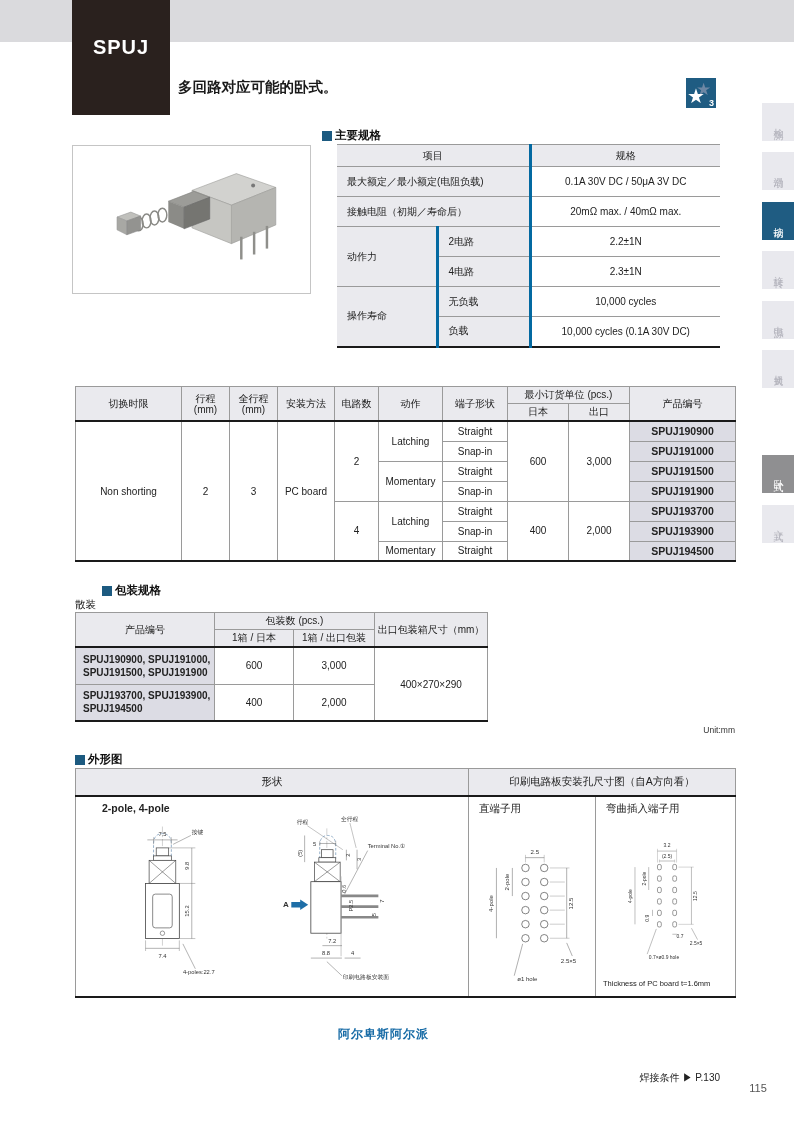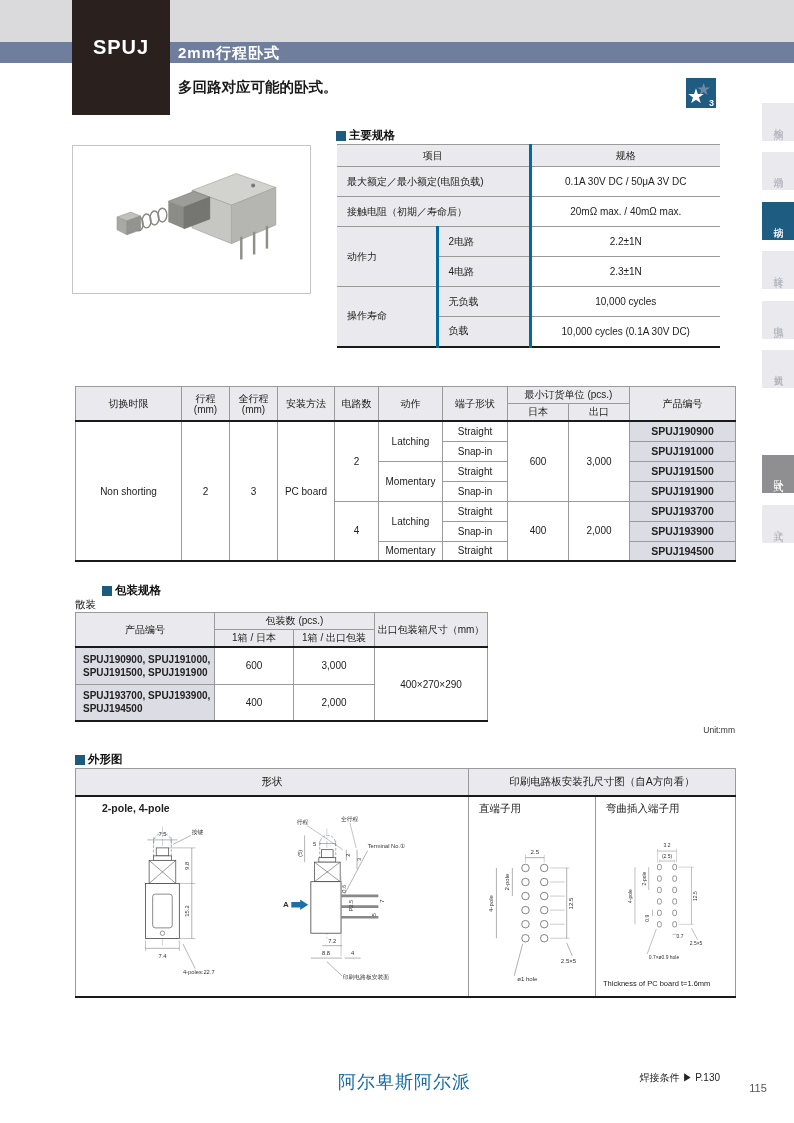--- a/index.html
+++ b/index.html
@@ -73,36 +73,33 @@
   .outline-table td{border:1px solid #9a9a9a;}
   .outline-table thead{border-bottom:2px solid #1a1a1a;}
   .outline-table thead td{background:#eaeaee;height:26px;font-size:10.5px;}
   .outline-table tbody td{vertical-align:top;background:#fff;height:199px;}
   .pole-label{font-size:10.5px;font-weight:bold;text-align:left;margin:5px 0 0 24px;}
   .pcb-label{font-size:10.5px;text-align:left;margin:5px 0 16px 8px;}
   .draw-row{display:flex;align-items:flex-start;}
   .thick-note{font-size:7.5px;text-align:left;padding-left:5px;color:#222;}
   svg text{font-family:"Liberation Sans",sans-serif;fill:#333;}
   
-  .footer-logo{position:absolute;left:338px;top:1070px;font-size:18px;font-weight:normal;
+  .footer-logo{position:absolute;left:338px;top:1026px;font-size:12px;font-weight:bold;
         color:#176ba6;letter-spacing:1px;}
   .footer-link{position:absolute;left:560px;top:1071px;width:160px;text-align:right;
         font-size:10px;color:#222;}
   .page-num{position:absolute;left:740px;top:1082px;width:36px;text-align:center;
         font-size:11px;color:#555;}
 </style>
 </head>
 <body>
 
 <div class="page">
 
   <div class="top-band"></div>
-  <div class="header-bar">
-    <span class="header-title">2mm行程卧式</span>
-  </div>
   <div class="spuj-box">
     <span>SPUJ</span>
   </div>
   <div class="subtitle">多回路对应可能的卧式。</div>
 
   <div class="star-badge">
     <span class="star-back">★</span>
     <span class="star-front">★</span>
     <span class="star-num">3</span>
   </div>
@@ -131,21 +128,21 @@
       <ellipse cx="90" cy="70" rx="4.5" ry="7" fill="none" stroke="#8a8a86" stroke-width="1.5"></ellipse>
       <polygon points="44,72 58,67 68,71 54,76" fill="#c0c0bc" stroke="#999" stroke-width="0.6"></polygon>
       <polygon points="44,72 54,76 54,90 44,85" fill="#a8a8a4" stroke="#999" stroke-width="0.6"></polygon>
       <polygon points="54,76 68,71 68,85 54,90" fill="#939390" stroke="#888" stroke-width="0.6"></polygon>
       <line x1="170" y1="92" x2="170" y2="115" stroke="#8f8f8b" stroke-width="2.5"></line>
       <line x1="183" y1="87" x2="183" y2="110" stroke="#8f8f8b" stroke-width="2.5"></line>
       <line x1="196" y1="81" x2="196" y2="104" stroke="#8f8f8b" stroke-width="2.5"></line>
     </svg>
   </div>
 
-  <div class="sec-title" style="left:336px;top:128px;">
+  <div class="sec-title" style="left:322px;top:128px;">
     <span class="sq"></span>
     <span>主要规格</span>
   </div>
   <table class="spec-table">
     <colgroup>
         <col style="width:100px">
         <col style="width:93px">
         <col style="width:190px">
       </colgroup>
     <tbody>

